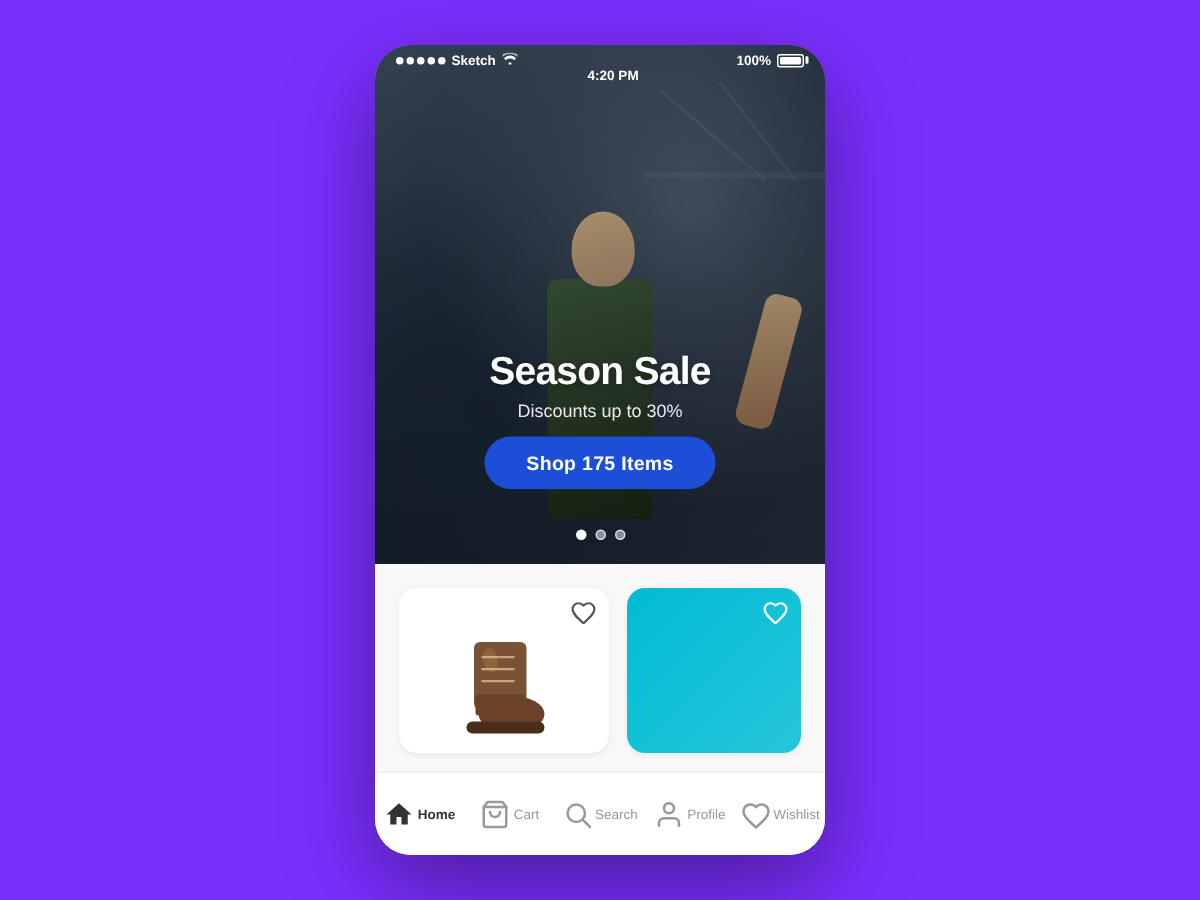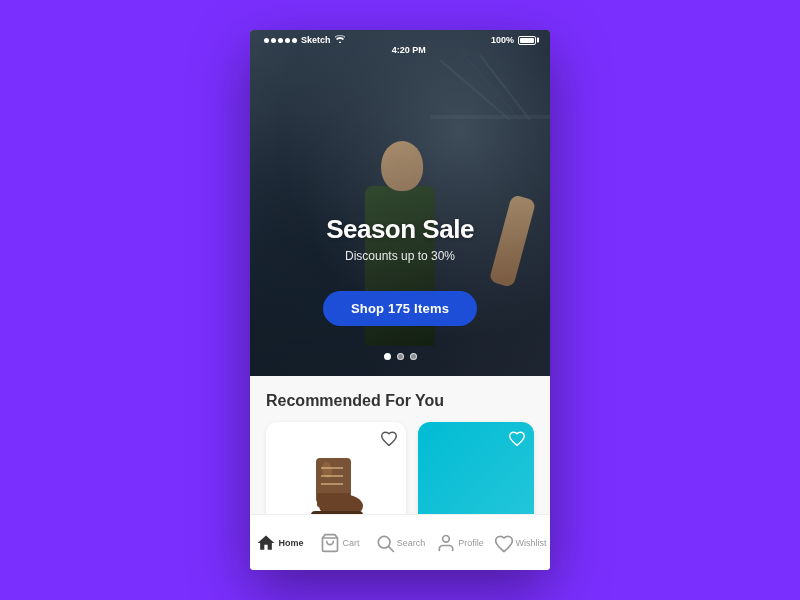--- a/index.html
+++ b/index.html
@@ -12,21 +12,21 @@
       align-items: center;
       justify-content: center;
       font-family: -apple-system, BlinkMacSystemFont, 'Helvetica Neue', Arial, sans-serif;
       overflow: hidden;
     }
 
     .phone {
       width: 300px;
       height: 540px;
       background: #ffffff;
-      border-radius: 4px;
+      border-radius: 24px;
       overflow: hidden;
       box-shadow: 0 20px 60px rgba(0,0,0,0.4);
       display: flex;
       flex-direction: column;
       position: relative;
     }
 
     
     .status-bar {
       position: absolute;
@@ -201,21 +201,21 @@
       font-size: 26px;
       font-weight: 700;
       letter-spacing: -0.5px;
       text-shadow: 0 1px 4px rgba(0,0,0,0.3);
     }
 
     .hero-subtitle {
       color: rgba(255,255,255,0.9);
       font-size: 12px;
       font-weight: 400;
-      margin-bottom: 24px;
+      margin-bottom: 6px;
     }
 
     .shop-button {
       background: #1d4ed8;
       color: white;
       border: none;
       border-radius: 24px;
       padding: 10px 28px;
       font-size: 13px;
       font-weight: 600;
@@ -403,21 +403,20 @@
     </div>
 
     <div class="hero-dots">
       <div class="dot dot-active"></div>
       <div class="dot dot-inactive"></div>
       <div class="dot dot-inactive"></div>
     </div>
   </div>
 
   <div class="recommended">
-    <div class="recommended-title">Recommended For You</div>
     <div class="products-row">
 
       <div class="product-card product-card-wide">
         <button class="wishlist-btn">
           <svg width="18" height="16" viewBox="0 0 24 22" fill="none" stroke="#555" stroke-width="2" stroke-linecap="round" stroke-linejoin="round">
             <path d="M12 21.35l-1.45-1.32C5.4 15.36 2 12.28 2 8.5 2 5.42 4.42 3 7.5 3c1.74 0 3.41.81 4.5 2.09C13.09 3.81 14.76 3 16.5 3 19.58 3 22 5.42 22 8.5c0 3.78-3.4 6.86-8.55 11.54L12 21.35z"></path>
           </svg>
         </button>
 
         <div class="boot-img">

